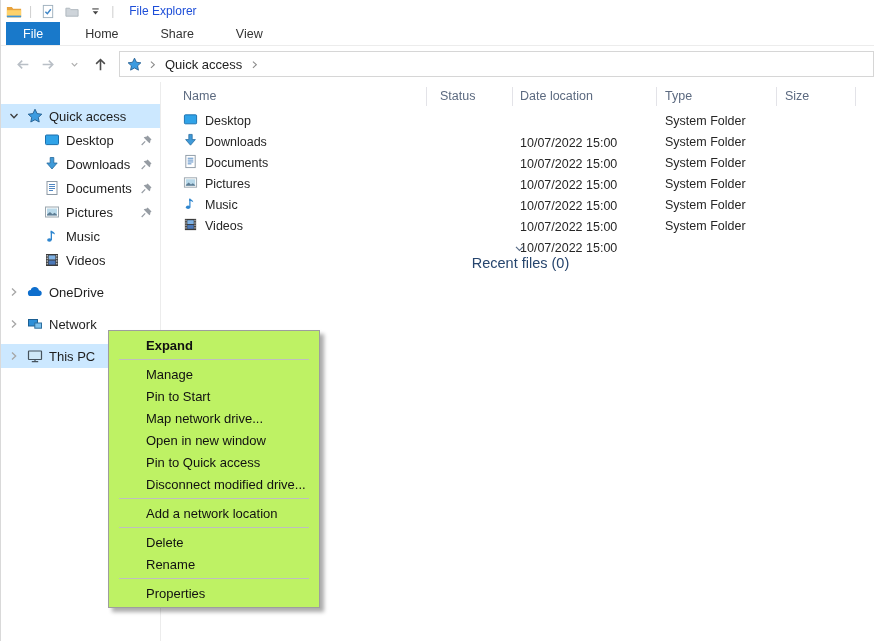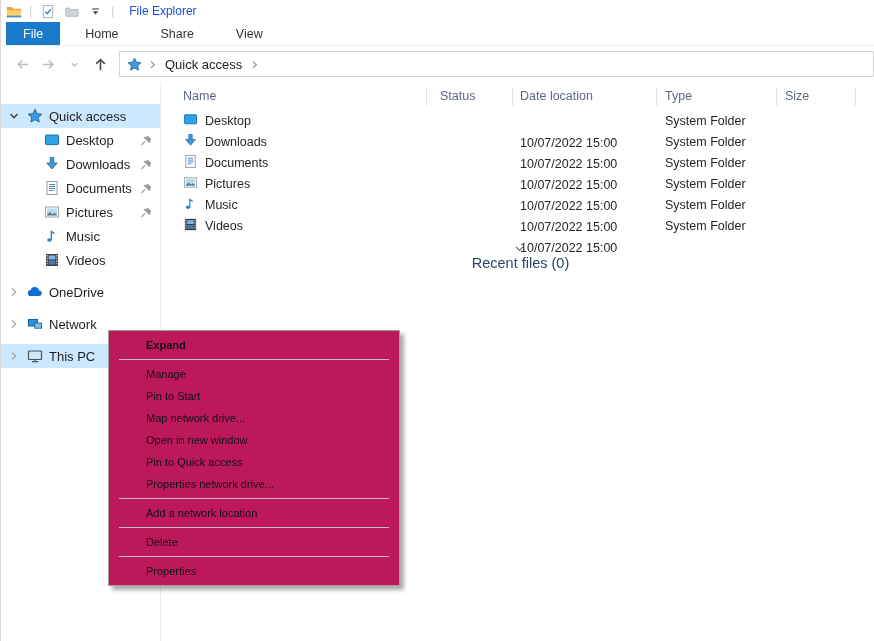--- a/index.html
+++ b/index.html
@@ -69,23 +69,23 @@
   .file-row { height:21px; display:flex; align-items:center; }
   .cell { height:100%; display:flex; align-items:center; }
   .cell-name { width:266px; padding-left:22px; gap:7px; }
   .cell-name svg { width:15px; height:15px; flex:none; }
   .cell-status { width:86px; padding-left:13px; }
   .cell-date { width:144px; padding-left:7px;margin-top:45px; }
   .cell-type { width:120px; padding-left:8px; }
   .recent-group { margin-top:6px;flex-direction:column; }
 
   
-  .ctx { position:absolute; left:107px; top:330px; width:292px; background:#be185d;
+  .ctx { position:absolute; left:107px; top:330px; width:212px; background:#bef264;
     border:1px solid #9e9e9e; padding:3px 0; box-shadow:4px 4px 4px rgba(0,0,0,0.33);
-    font-size:11px; color:#111; z-index:10; }
+    font-size:13px; color:#111; z-index:10; }
   .ctx-item { height:22px; display:flex; align-items:center; padding-left:37px; }
   .ctx-item.bold { font-weight:bold; }
   .ctx-sep { border-top:1px solid #bfbfbf; margin:3px 10px; }
 </style>
 </head>
 <body>
 
 <div class="window">
 
   <div class="titlebar">
@@ -413,22 +413,23 @@
   </div>
 
   <div class="ctx">
     <div class="ctx-item bold">Expand</div>
     <div class="ctx-sep"></div>
     <div class="ctx-item">Manage</div>
     <div class="ctx-item">Pin to Start</div>
     <div class="ctx-item">Map network drive...</div>
     <div class="ctx-item">Open in new window</div>
     <div class="ctx-item">Pin to Quick access</div>
-    <div class="ctx-item">Properties network drive...</div>
+    <div class="ctx-item">Disconnect modified drive...</div>
     <div class="ctx-sep"></div>
     <div class="ctx-item">Add a network location</div>
     <div class="ctx-sep"></div>
     <div class="ctx-item">Delete</div>
+    <div class="ctx-item">Rename</div>
     <div class="ctx-sep"></div>
     <div class="ctx-item">Properties</div>
   </div>
 
 </div>
 
 </body></html>

